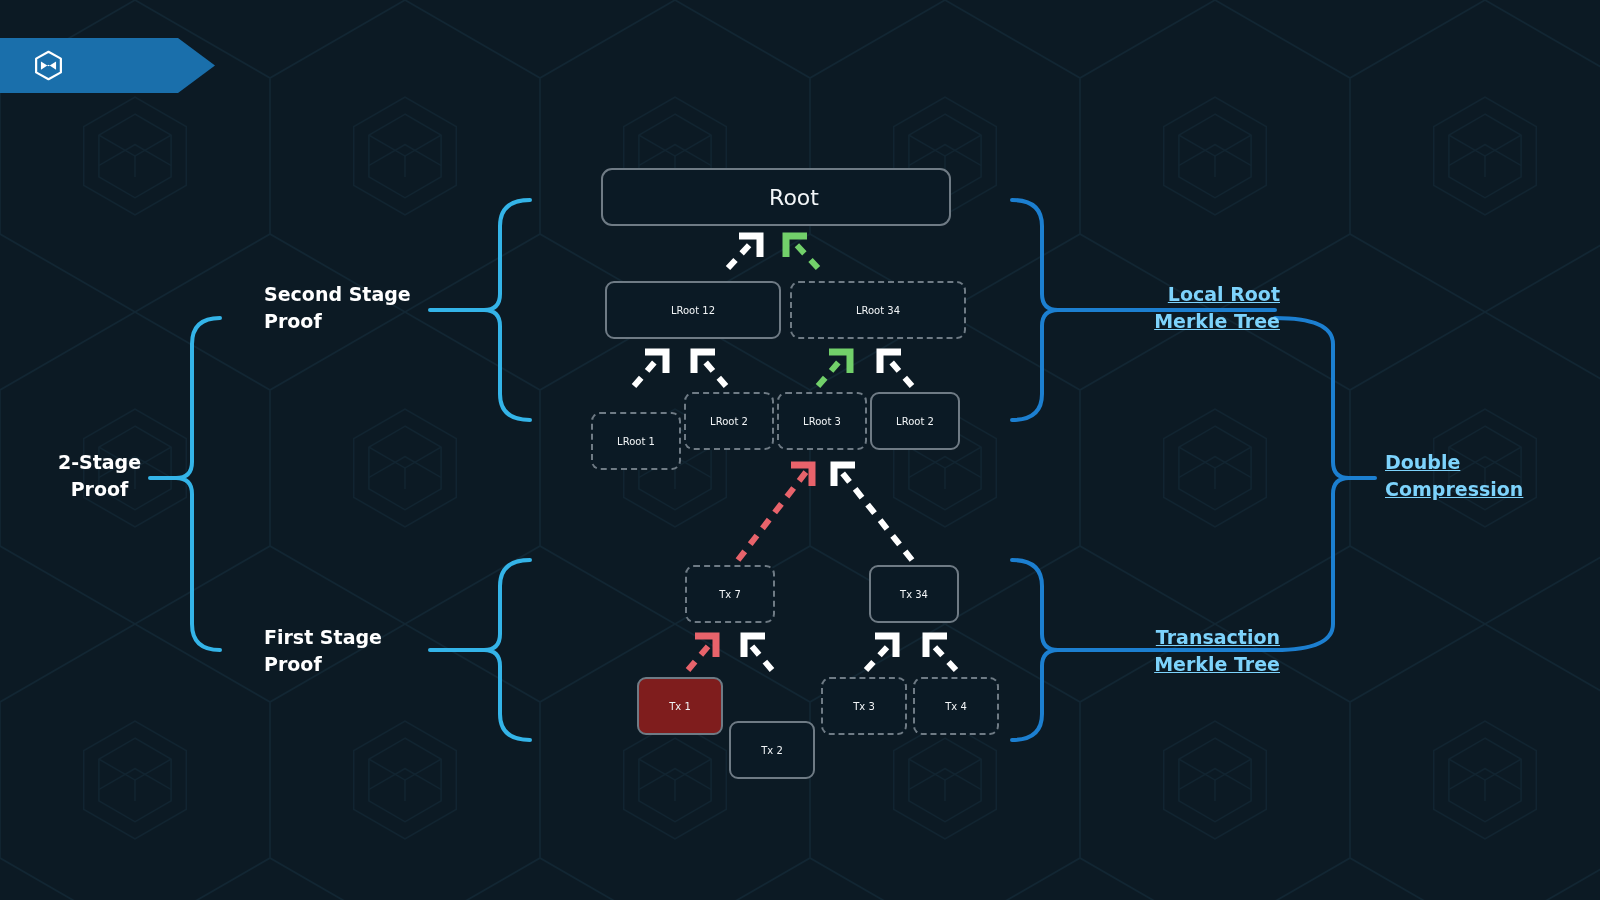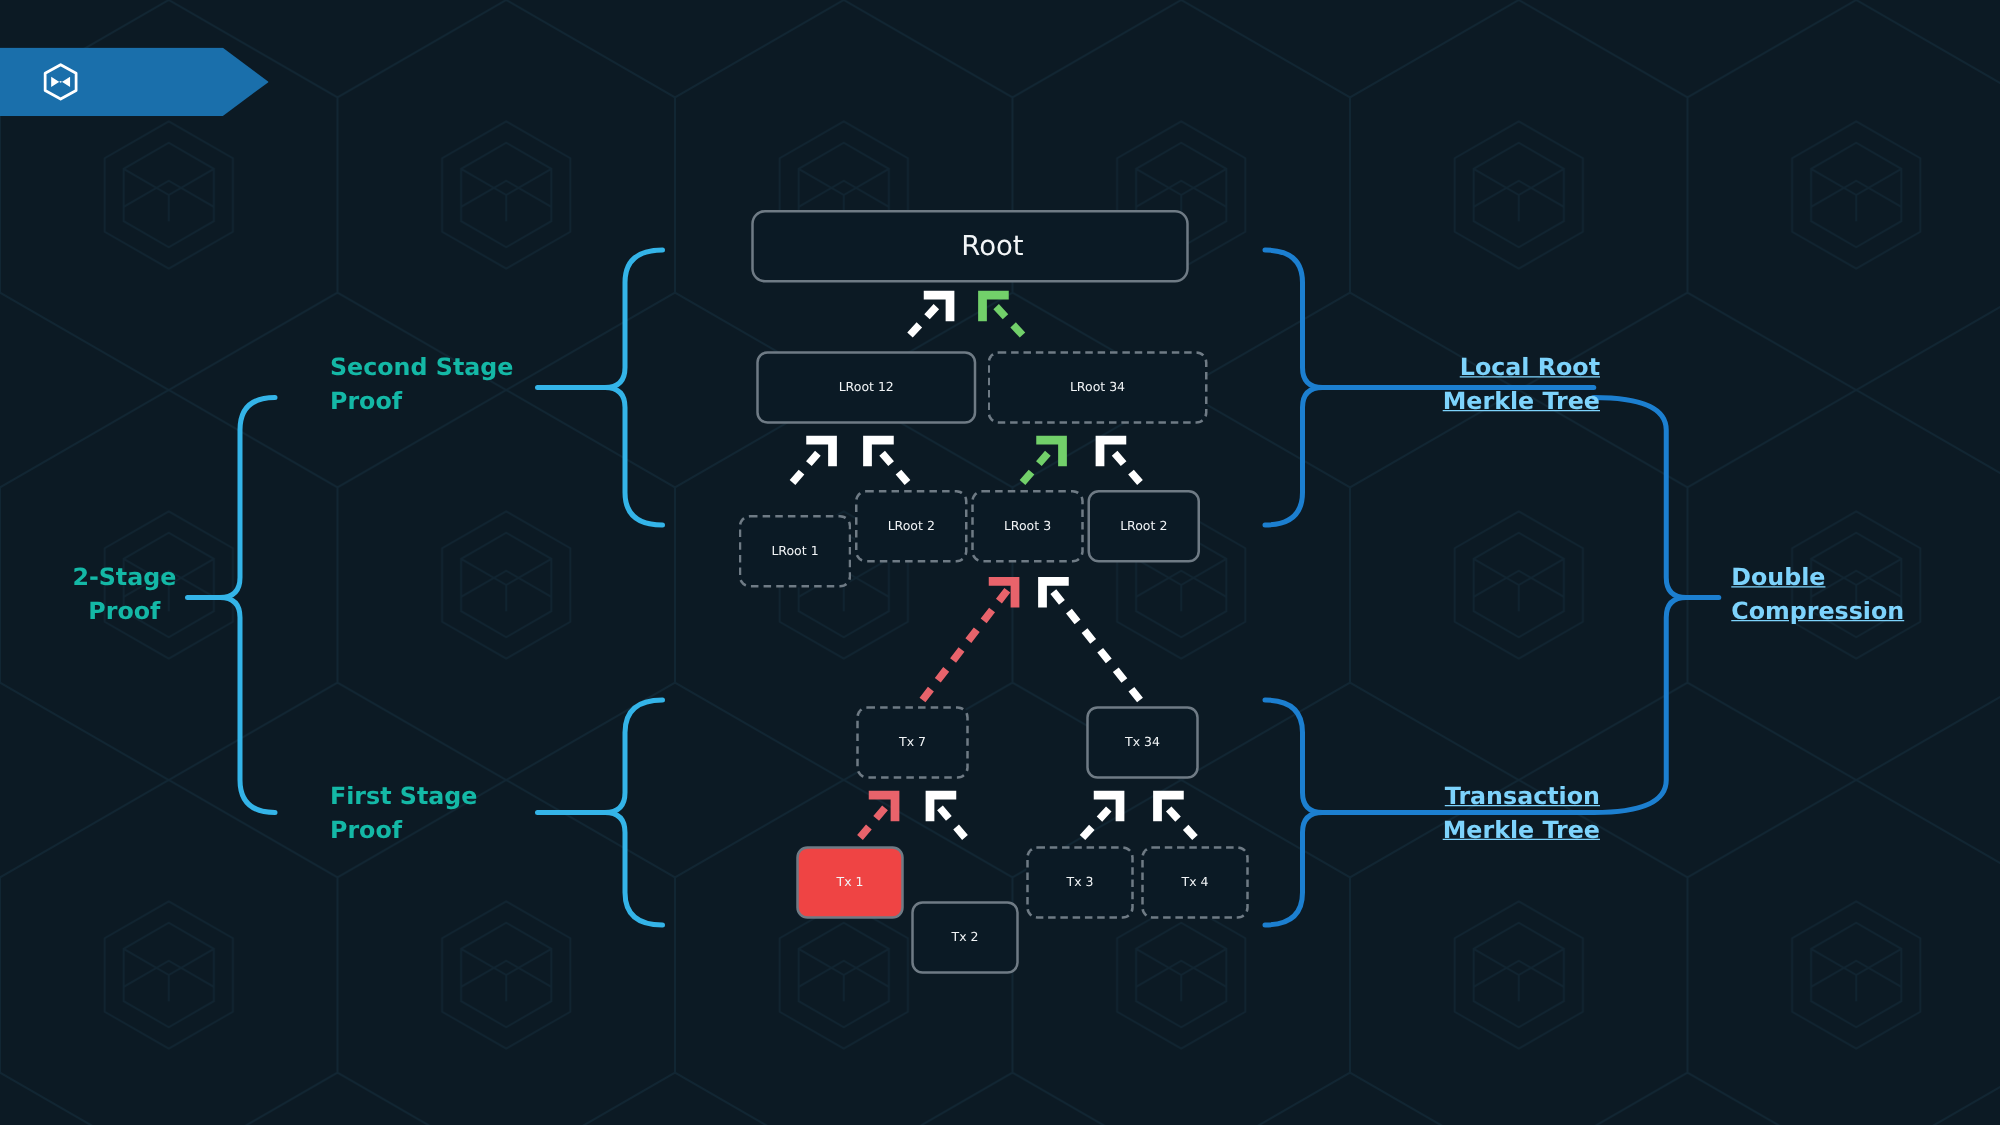--- a/index.html
+++ b/index.html
@@ -35,30 +35,30 @@
     display:flex;align-items:center;justify-content:center;
     border-radius:9px;
     color:#f2f5f7;
     font-family:"DejaVu Sans", sans-serif;
     font-size:10px;
     background:#0b1a25;
     white-space:nowrap;
   }
   .node.solid{border:2px solid #6f7b85;}
   .node.dashed{border:2px dashed #6f7b85;}
-  .node.highlight{background:#ef4444;}
+  .node.highlight{background:#7f1d1d;}
   .node.root{font-size:22px;border-radius:11px;}
   
   .side-label{
     position:absolute;z-index:5;
     font-family:"DejaVu Sans", sans-serif;
     font-weight:bold;font-size:19px;line-height:27px;
     white-space:pre-line;
   }
-  .side-label.lt{color:#14b8a6;}
+  .side-label.lt{color:#ffffff;}
   .side-label.dk{color:#7dd3fc;text-decoration:underline;}
 </style>
 </head>
 <body>
 
 <svg id="bg-pattern" width="1600" height="900" viewBox="0 0 1600 900">
   <defs>
     <pattern id="hexcell" width="270" height="312" patternUnits="userSpaceOnUse">
       <g fill="none" stroke="#16303f" stroke-width="1.6">
         <path d="M135 0 L270 78 L270 234 L135 312 L0 234 L0 78 Z"></path>

